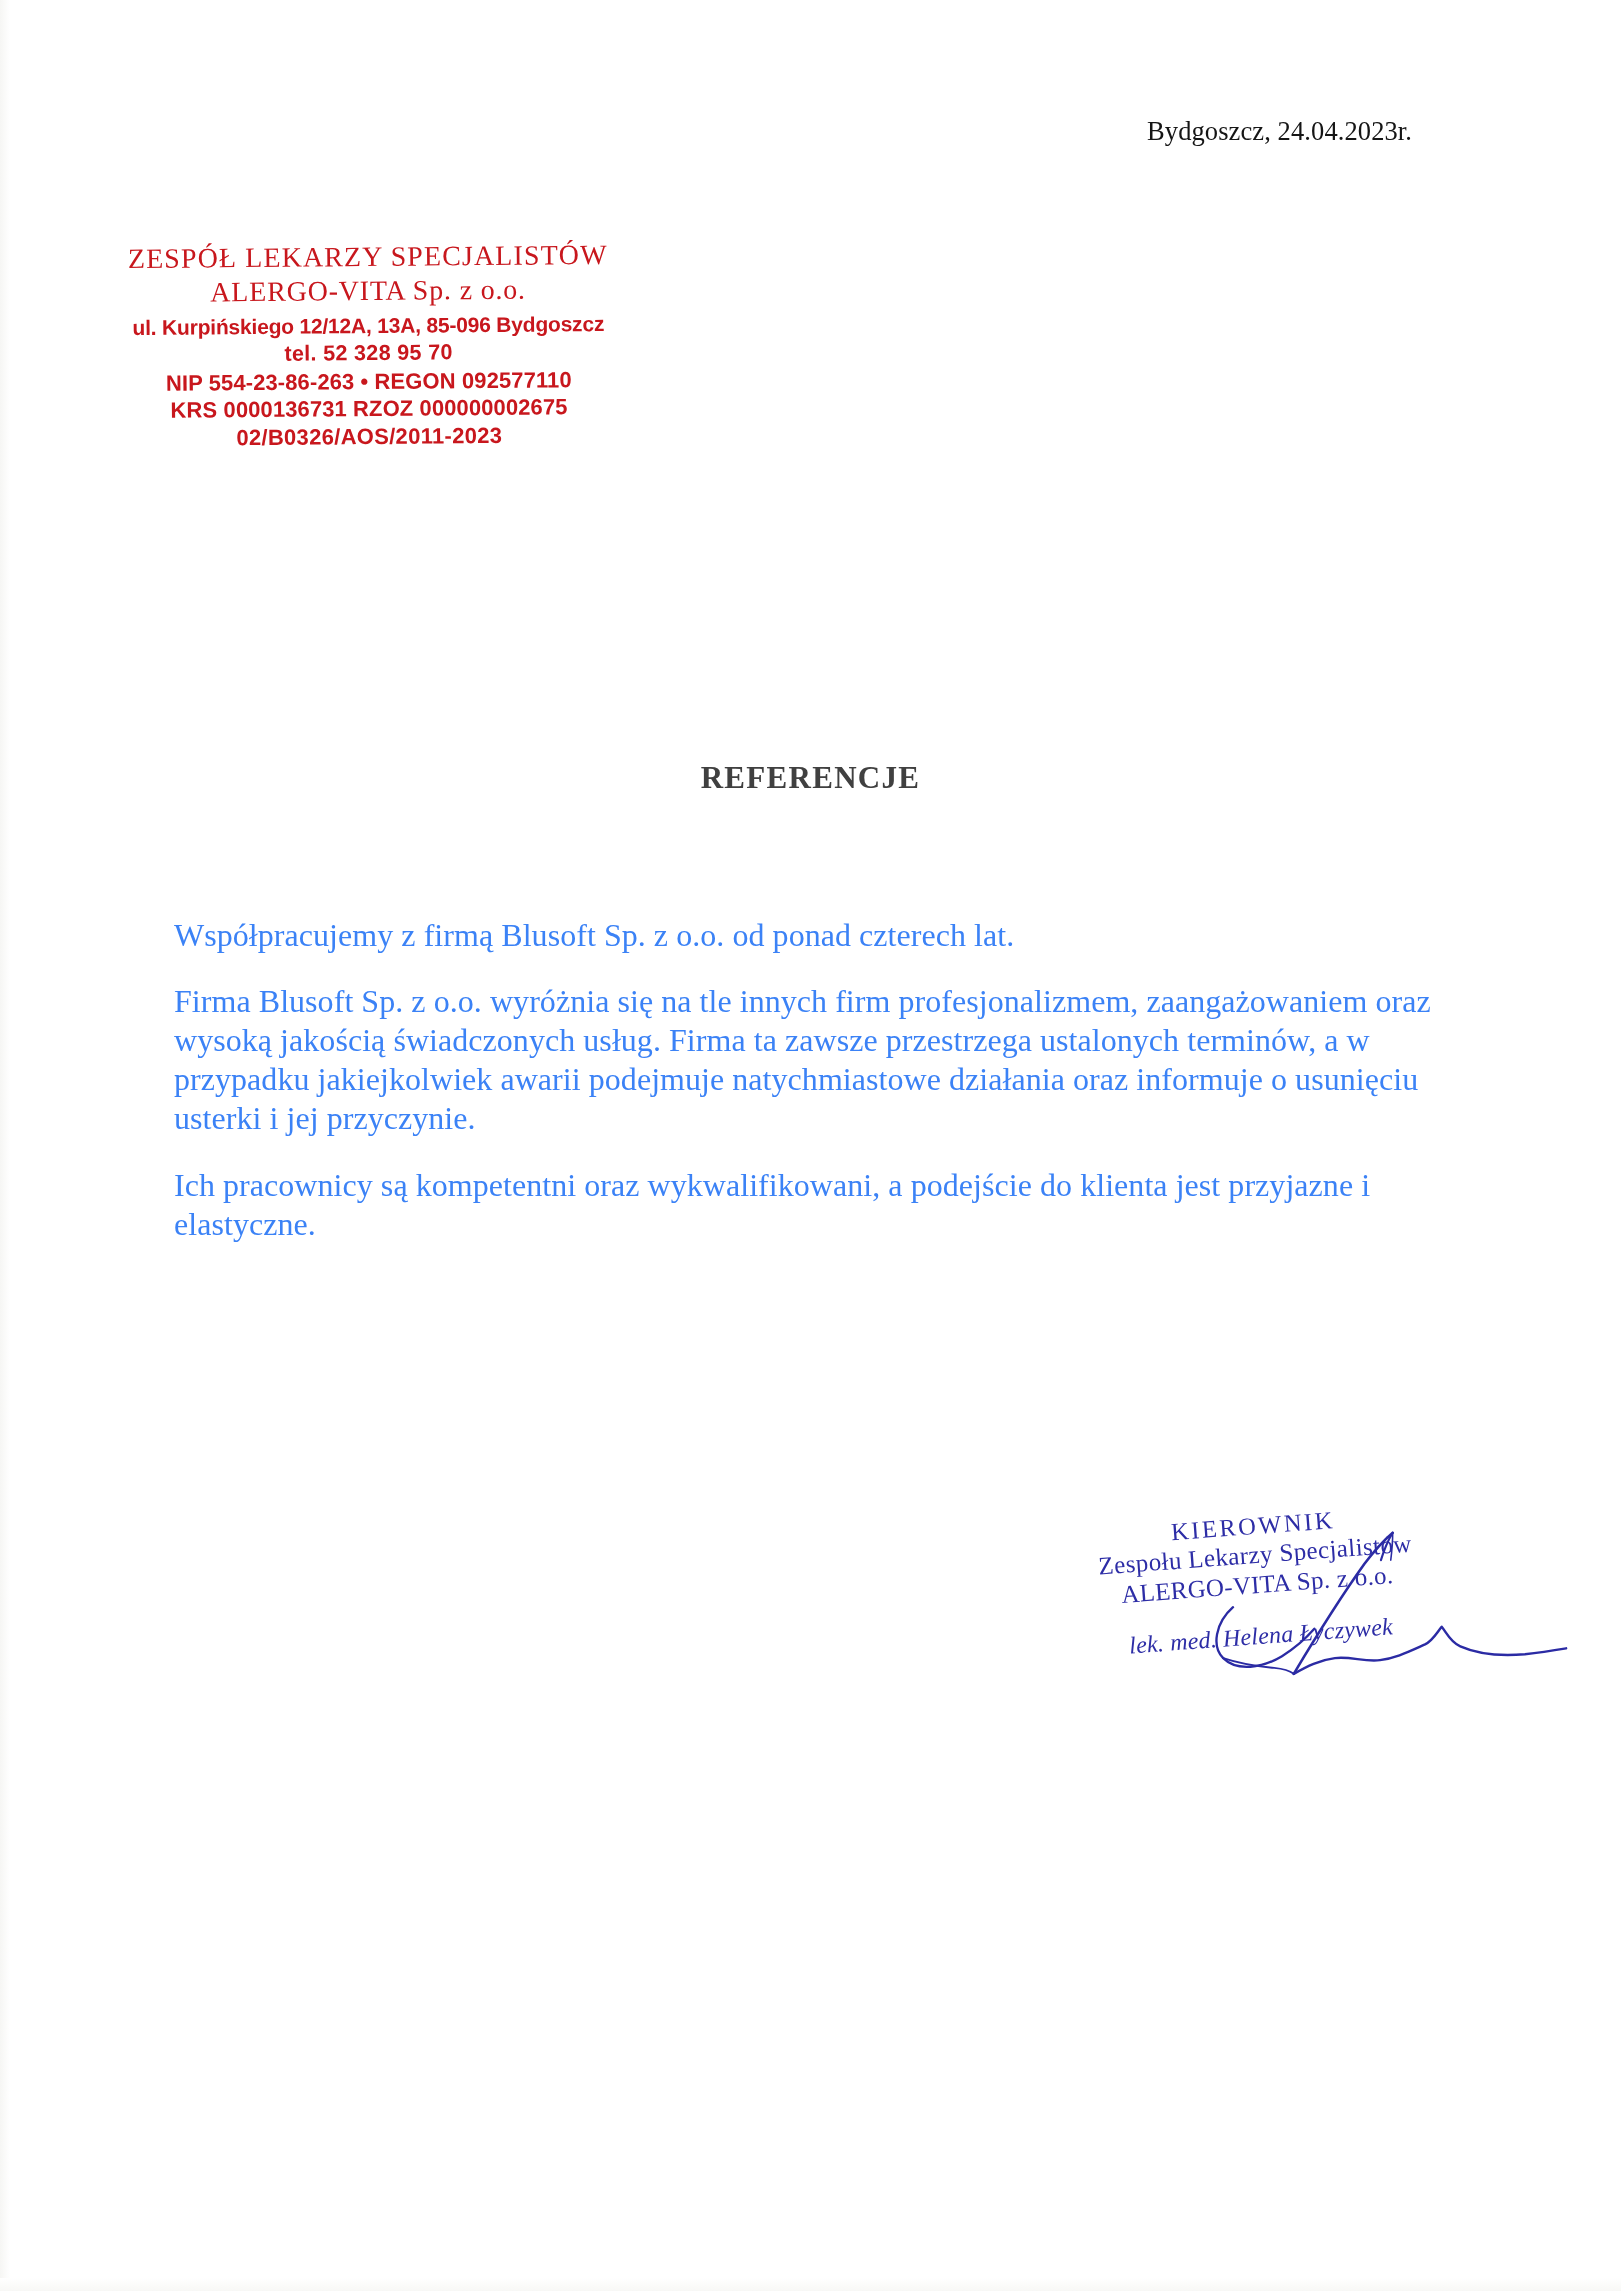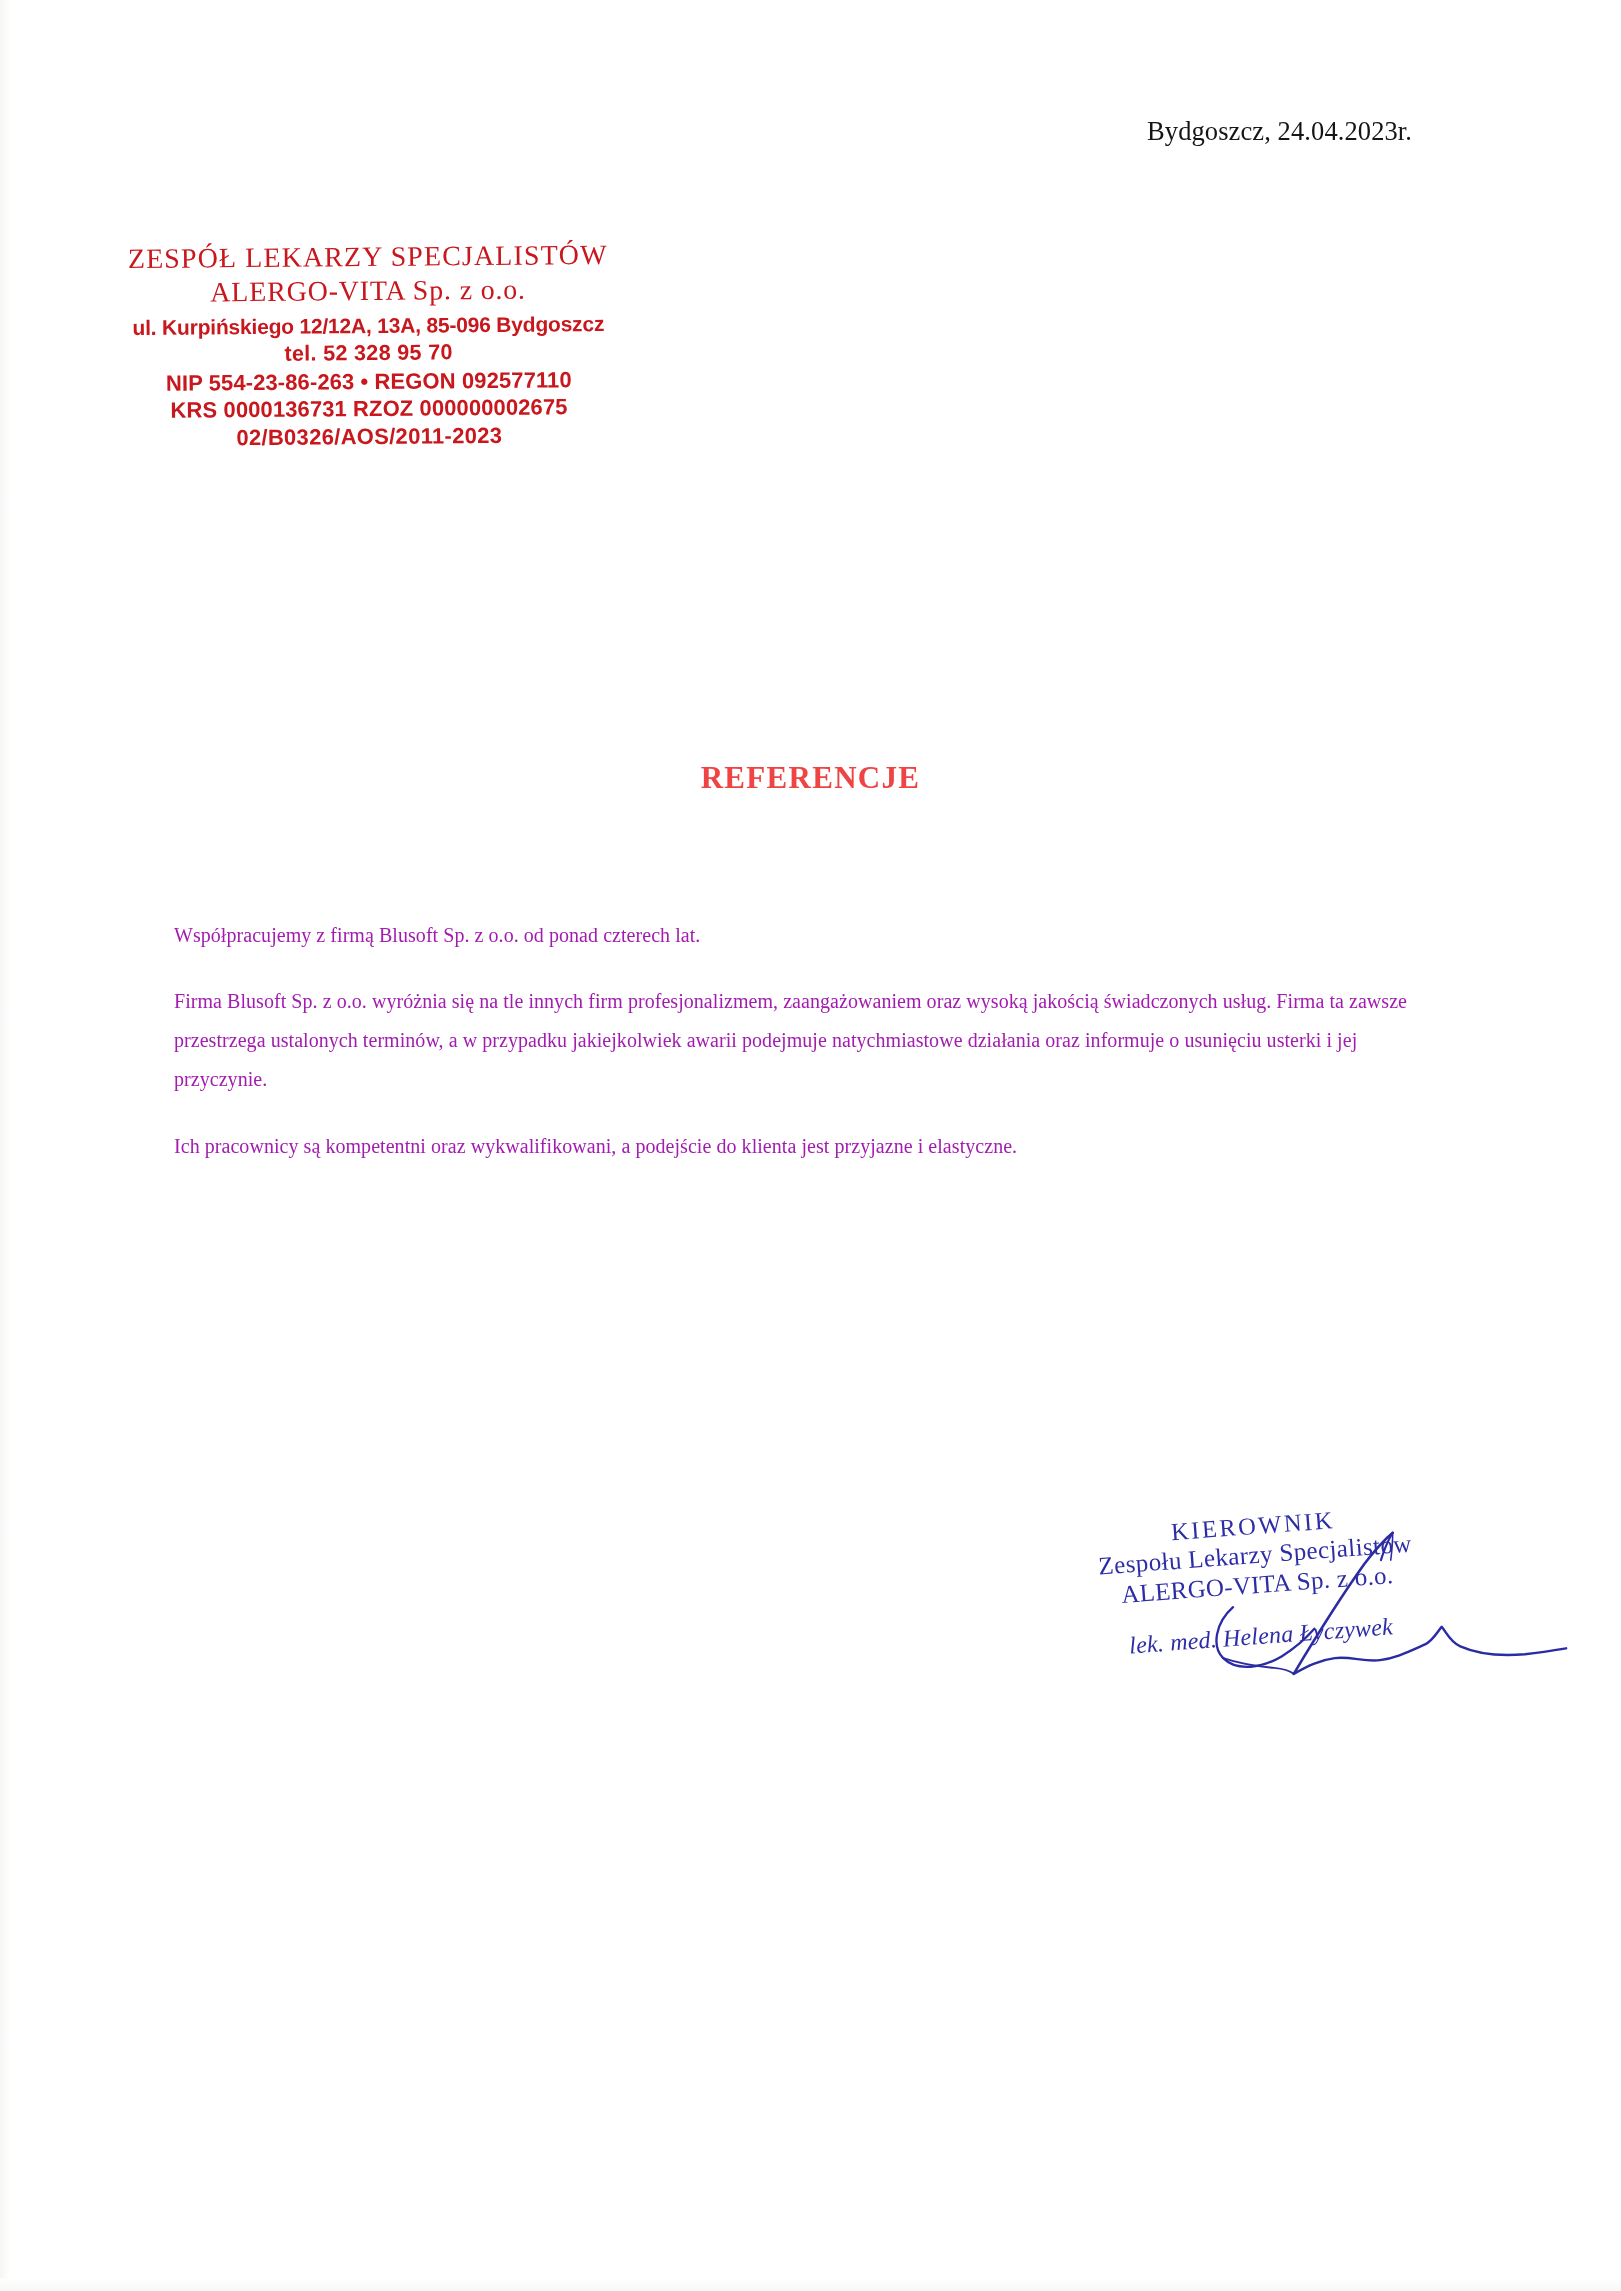--- a/index.html
+++ b/index.html
@@ -121,34 +121,34 @@
   
   .doc-title {
     position: absolute;
     left: 0;
     top: 760px;
     width: 1621px;
     text-align: center;
     font-size: 31px;
     font-weight: 700;
     letter-spacing: 1.3px;
-    color: #ef4444;
+    color: #404040;
   }
 
   
   .body-block {
     position: absolute;
     left: 174px;
     top: 916px;
     width: 1274px;
   }
   .para {
-    font-size: 20px;
+    font-size: 32px;
     line-height: 39px;
-    color: #a21caf;
+    color: #3b82f6;
     text-align: left;
     letter-spacing: 0.05px;
     font-family: Liberation Serif, serif;
   }
   .para + .para { margin-top: 27.4px; }
   .p2 { width: 1274px; }
   .p3 { width: 1245px; }
   .p4 { width: 1215px; }
 
   

